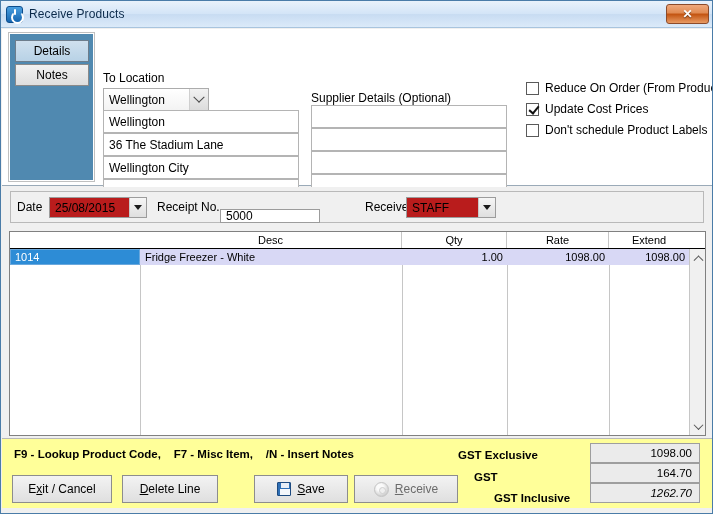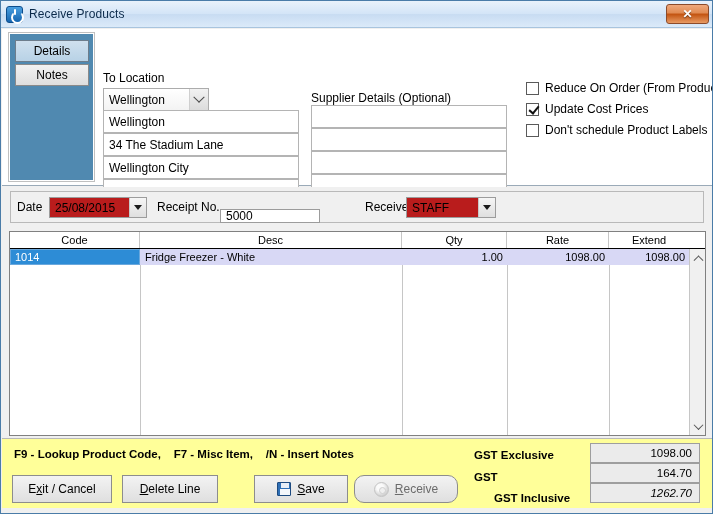--- a/index.html
+++ b/index.html
@@ -369,21 +369,21 @@
     <div class="lbl" style="left:101px; top:42px;">To Location</div>
 
     <div id="loc-combo">
       <div class="cb-text">Wellington</div>
       <div class="cb-btn">
           <i class="chev"></i>
         </div>
     </div>
 
     <div class="txtbox" style="left:101px; top:81px; width:196px; height:23px;">Wellington</div>
-    <div class="txtbox" style="left:101px; top:104px; width:196px; height:23px;">34 The Stadium Lane</div>
+    <div class="txtbox" style="left:101px; top:104px; width:196px; height:23px;">36 The Stadium Lane</div>
     <div class="txtbox" style="left:101px; top:127px; width:196px; height:23px;">Wellington City</div>
     <div class="txtbox" style="left:101px; top:150px; width:196px; height:23px;"></div>
 
     <div class="lbl" style="left:309px; top:62px;">Supplier Details (Optional)</div>
 
     <div class="txtbox" style="left:309px; top:76px; width:196px; height:23px;"></div>
     <div class="txtbox" style="left:309px; top:99px; width:196px; height:23px;"></div>
     <div class="txtbox" style="left:309px; top:122px; width:196px; height:23px;"></div>
     <div class="txtbox" style="left:309px; top:145px; width:196px; height:23px;"></div>
 
@@ -420,21 +420,20 @@
         <div class="c2btn">
             <i class="tri-down"></i>
           </div>
       </div>
     </div>
   </div>
 
   <div id="grid">
 
     <div id="grid-head">
-      <div class="hcell" style="left:0; width:130px;">Code</div>
       <div class="hcell" style="left:130px; width:262px;">Desc</div>
       <div class="hcell" style="left:392px; width:105px;">Qty</div>
       <div class="hcell" style="left:497px; width:102px;">Rate</div>
       <div class="hcell" style="left:599px; width:80px; border-right:none;">Extend</div>
     </div>
 
     <div id="grid-body">
       <span class="vline" style="left:130px;"></span>
       <span class="vline" style="left:392px;"></span>
       <span class="vline" style="left:497px;"></span>
@@ -468,26 +467,26 @@
 
     <div class="btn" style="left:120px; width:96px;">
       <span><u>D</u><span>elete Line</span></span>
     </div>
 
     <div class="btn" style="left:252px; width:94px;">
       <span id="icon-save"></span>
       <span><u>S</u><span>ave</span></span>
     </div>
 
-    <div class="btn" id="btn-receive" style="left:352px; width:104px;border-radius:10px;">
+    <div class="btn" id="btn-receive" style="left:352px; width:104px;">
       <span id="icon-receive"></span>
       <span><u>R</u><span>eceive</span></span>
     </div>
 
-    <div class="gst-lbl" style="left:472px; top:10px;">GST Exclusive</div>
+    <div class="gst-lbl" style="left:456px; top:10px;">GST Exclusive</div>
     <div class="gst-val" style="left:588px; top:4px; width:110px; height:20px;">1098.00</div>
 
     <div class="gst-lbl" style="left:472px; top:32px;">GST</div>
     <div class="gst-val" style="left:588px; top:24px; width:110px; height:20px;">164.70</div>
 
     <div class="gst-lbl" style="left:492px; top:53px;">GST Inclusive</div>
     <div class="gst-val" style="left:588px; top:44px; width:110px; height:20px;font-style:italic;">1262.70</div>
   </div>
 
 </div>

